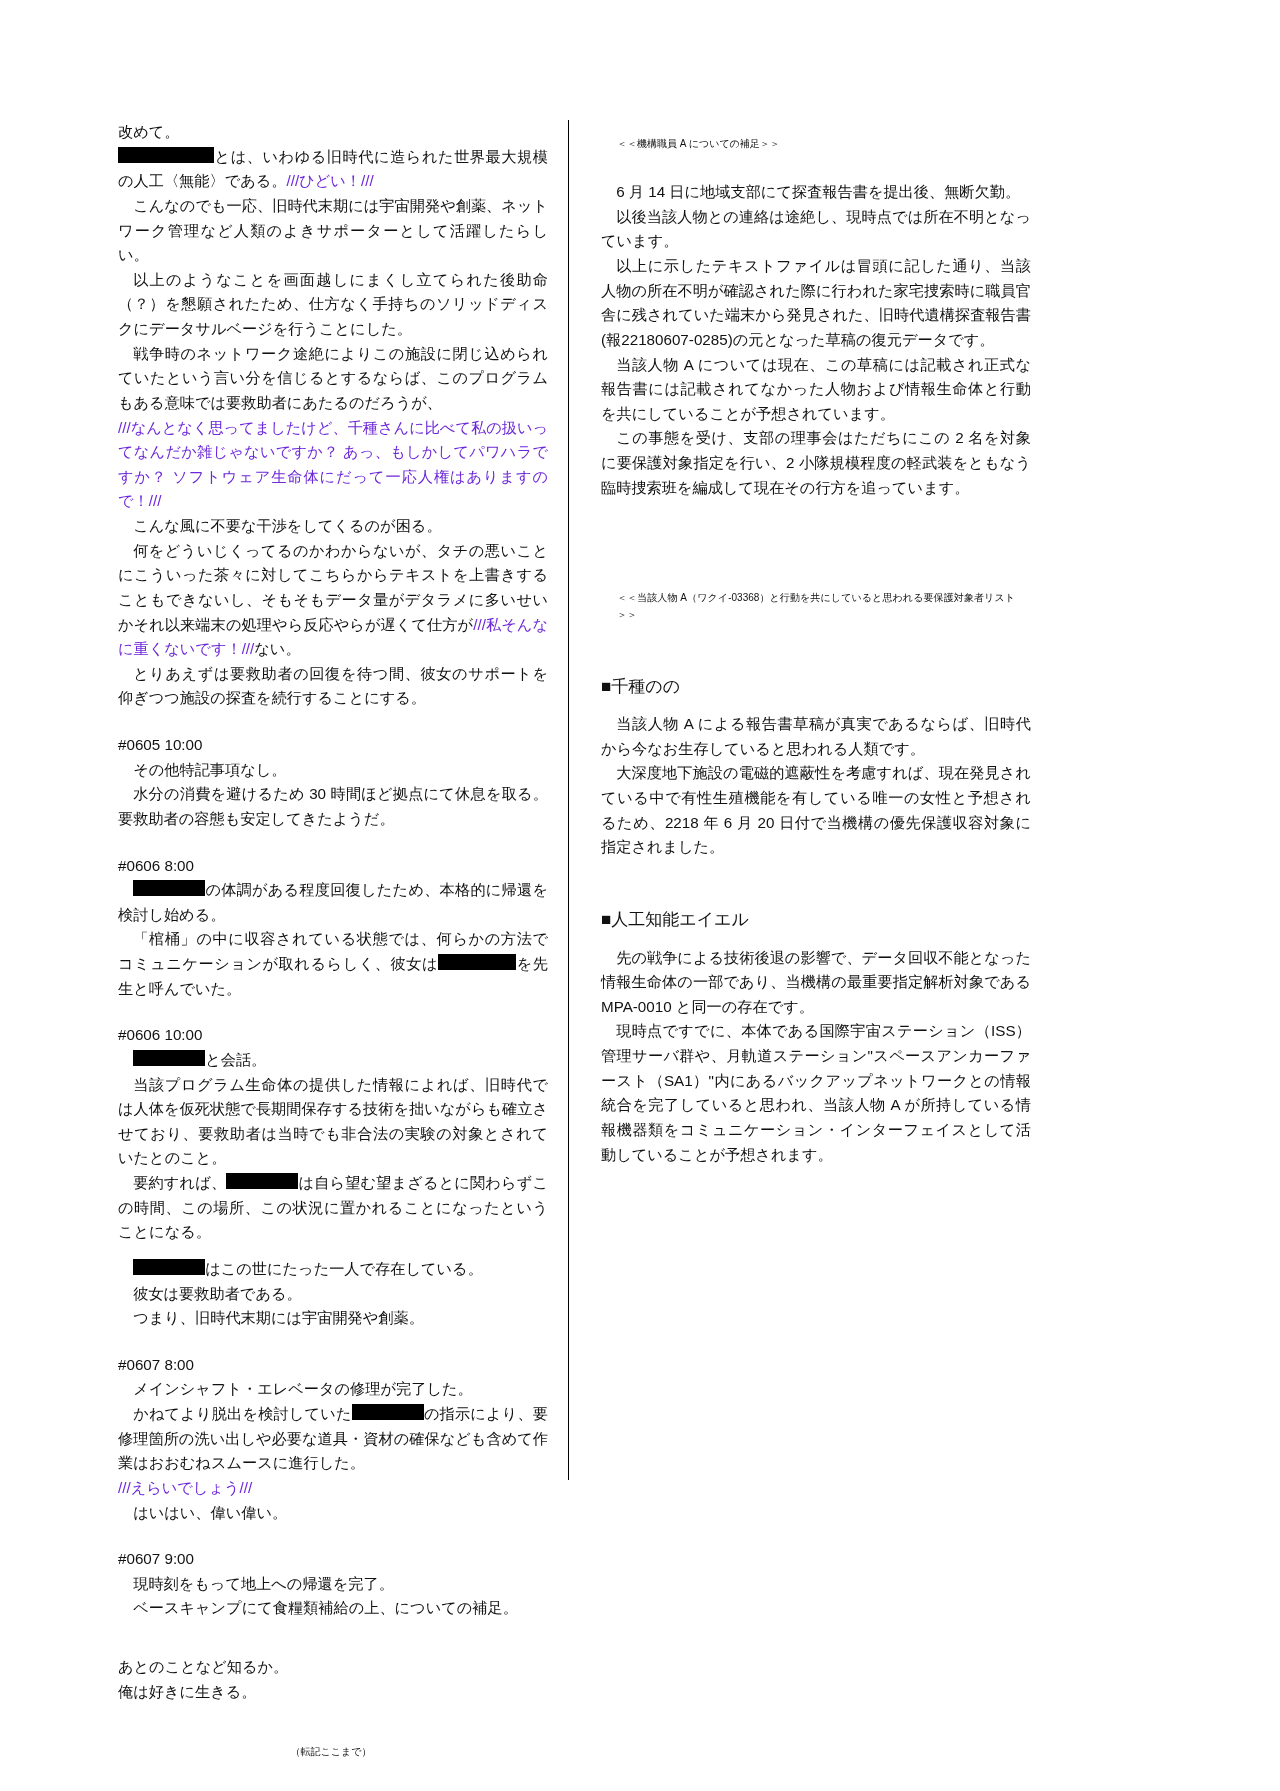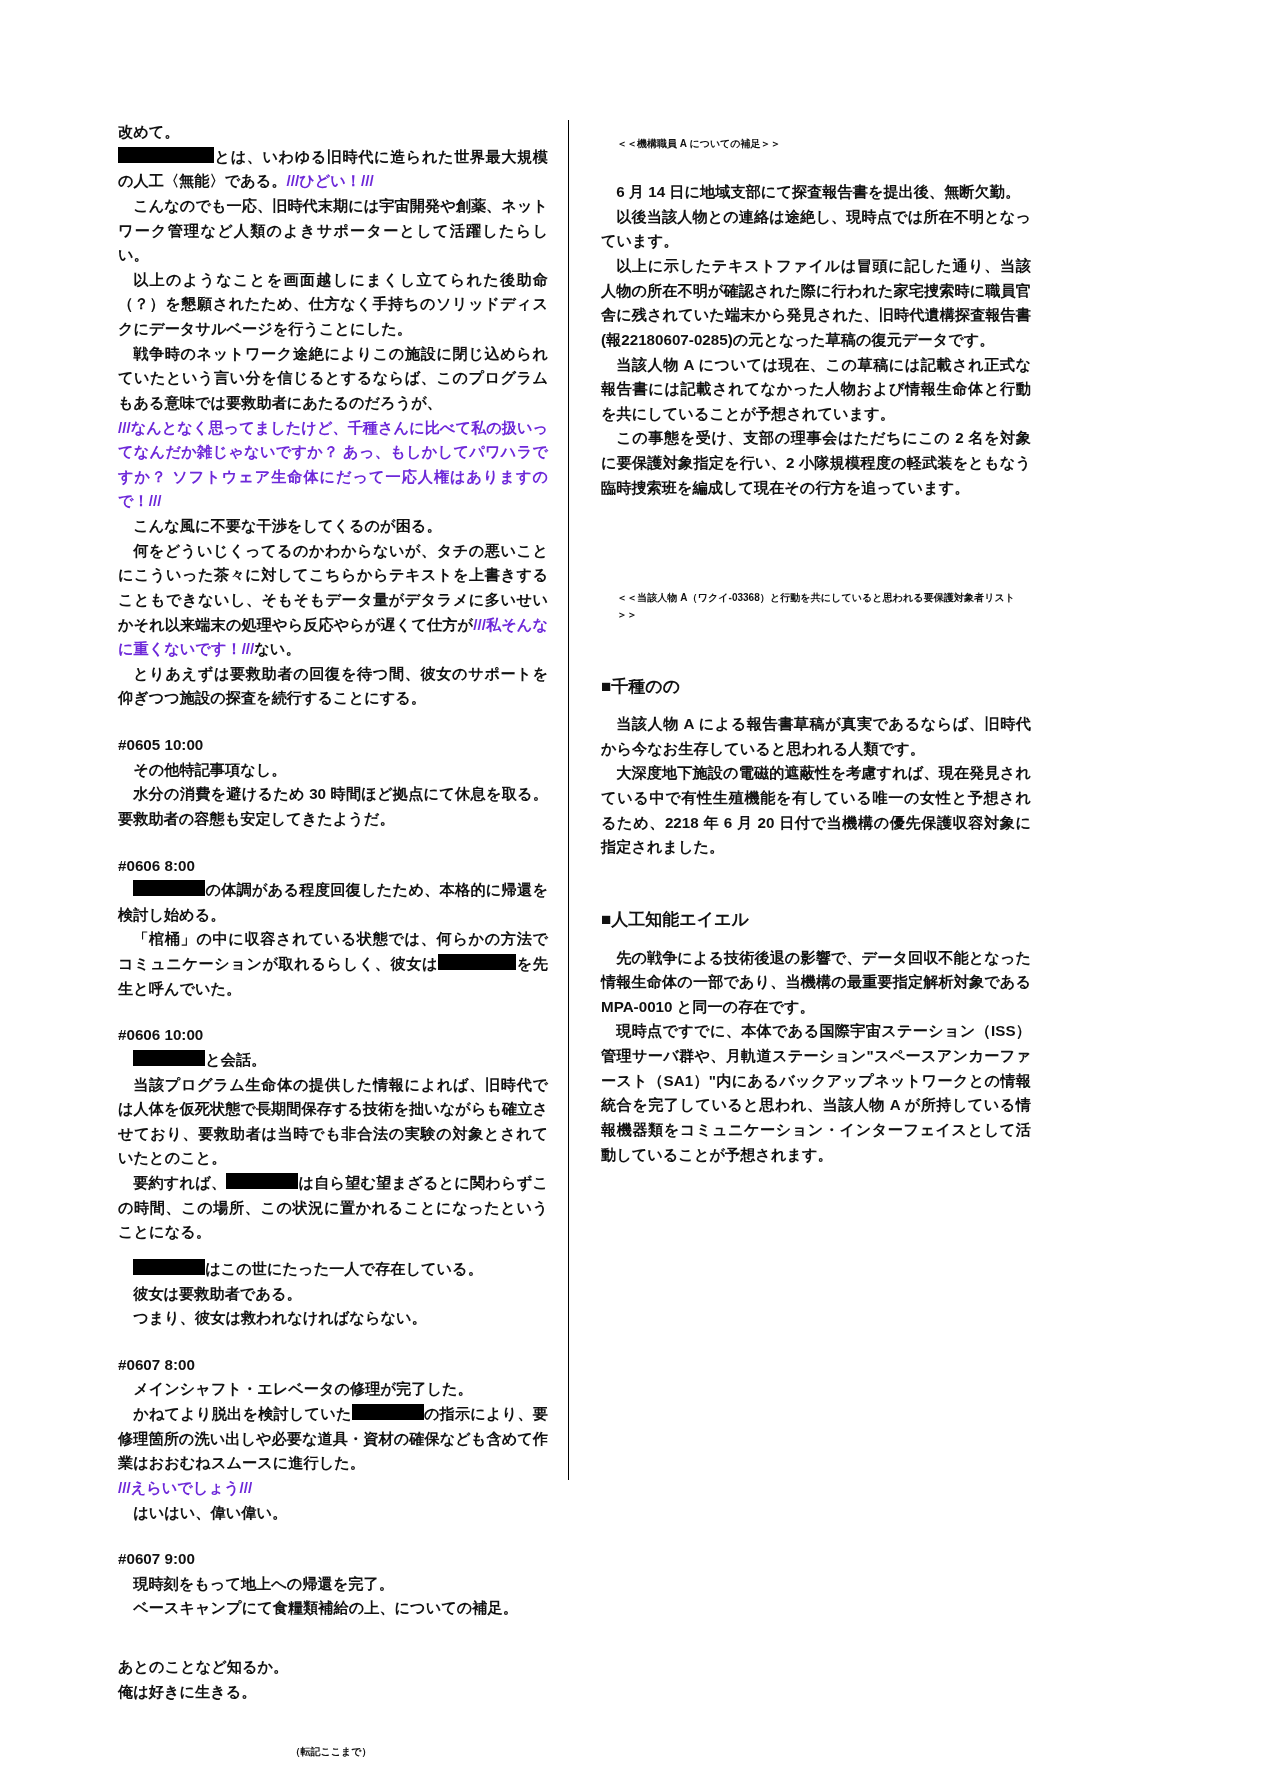--- a/index.html
+++ b/index.html
@@ -19,21 +19,20 @@
     height: 1791px;
     box-sizing: border-box;
   }
   .columns {
     position: absolute;
     top: 120px;
     left: 0;
     width: 1280px;
     display: flex;
     flex-direction: row;
-    font-weight: bold;
   }
   .col-left {
     width: 430px;
     margin-left: 118px;
     font-size: 15.2px;
     line-height: 1.62;
   }
   .divider {
     width: 0;
     border-left: 1.4px solid #000;
@@ -135,21 +134,21 @@
 
       <p class="timestamp">#0606 10:00</p>
       <p class="indent"><span class="redact w2">&nbsp;</span><span>と会話。</span></p>
       <p class="indent">当該プログラム生命体の提供した情報によれば、旧時代では人体を仮死状態で長期間保存する技術を拙いながらも確立させており、要救助者は当時でも非合法の実験の対象とされていたとのこと。</p>
       <p class="indent"><span>要約すれば、</span><span class="redact w2">&nbsp;</span><span>は自ら望む望まざるとに関わらずこの時間、この場所、この状況に置かれることになったということになる。</span></p>
 
       <div class="gap-s"></div>
 
       <p class="indent"><span class="redact w2">&nbsp;</span><span>はこの世にたった一人で存在している。</span></p>
       <p class="indent">彼女は要救助者である。</p>
-      <p class="indent">つまり、彼女は救われなければならない。</p>
+      <p class="indent">つまり、旧時代末期には宇宙開発や創薬。</p>
 
       <div class="gap-m"></div>
 
       <p class="timestamp">#0607 8:00</p>
       <p class="indent">メインシャフト・エレベータの修理が完了した。</p>
       <p class="indent"><span>かねてより脱出を検討していた</span><span class="redact w2">&nbsp;</span><span>の指示により、要修理箇所の洗い出しや必要な道具・資材の確保なども含めて作業はおおむねスムースに進行した。</span></p>
       <p class="gray">///えらいでしょう///</p>
       <p class="indent">はいはい、偉い偉い。</p>
 
       <div class="gap-m"></div>

